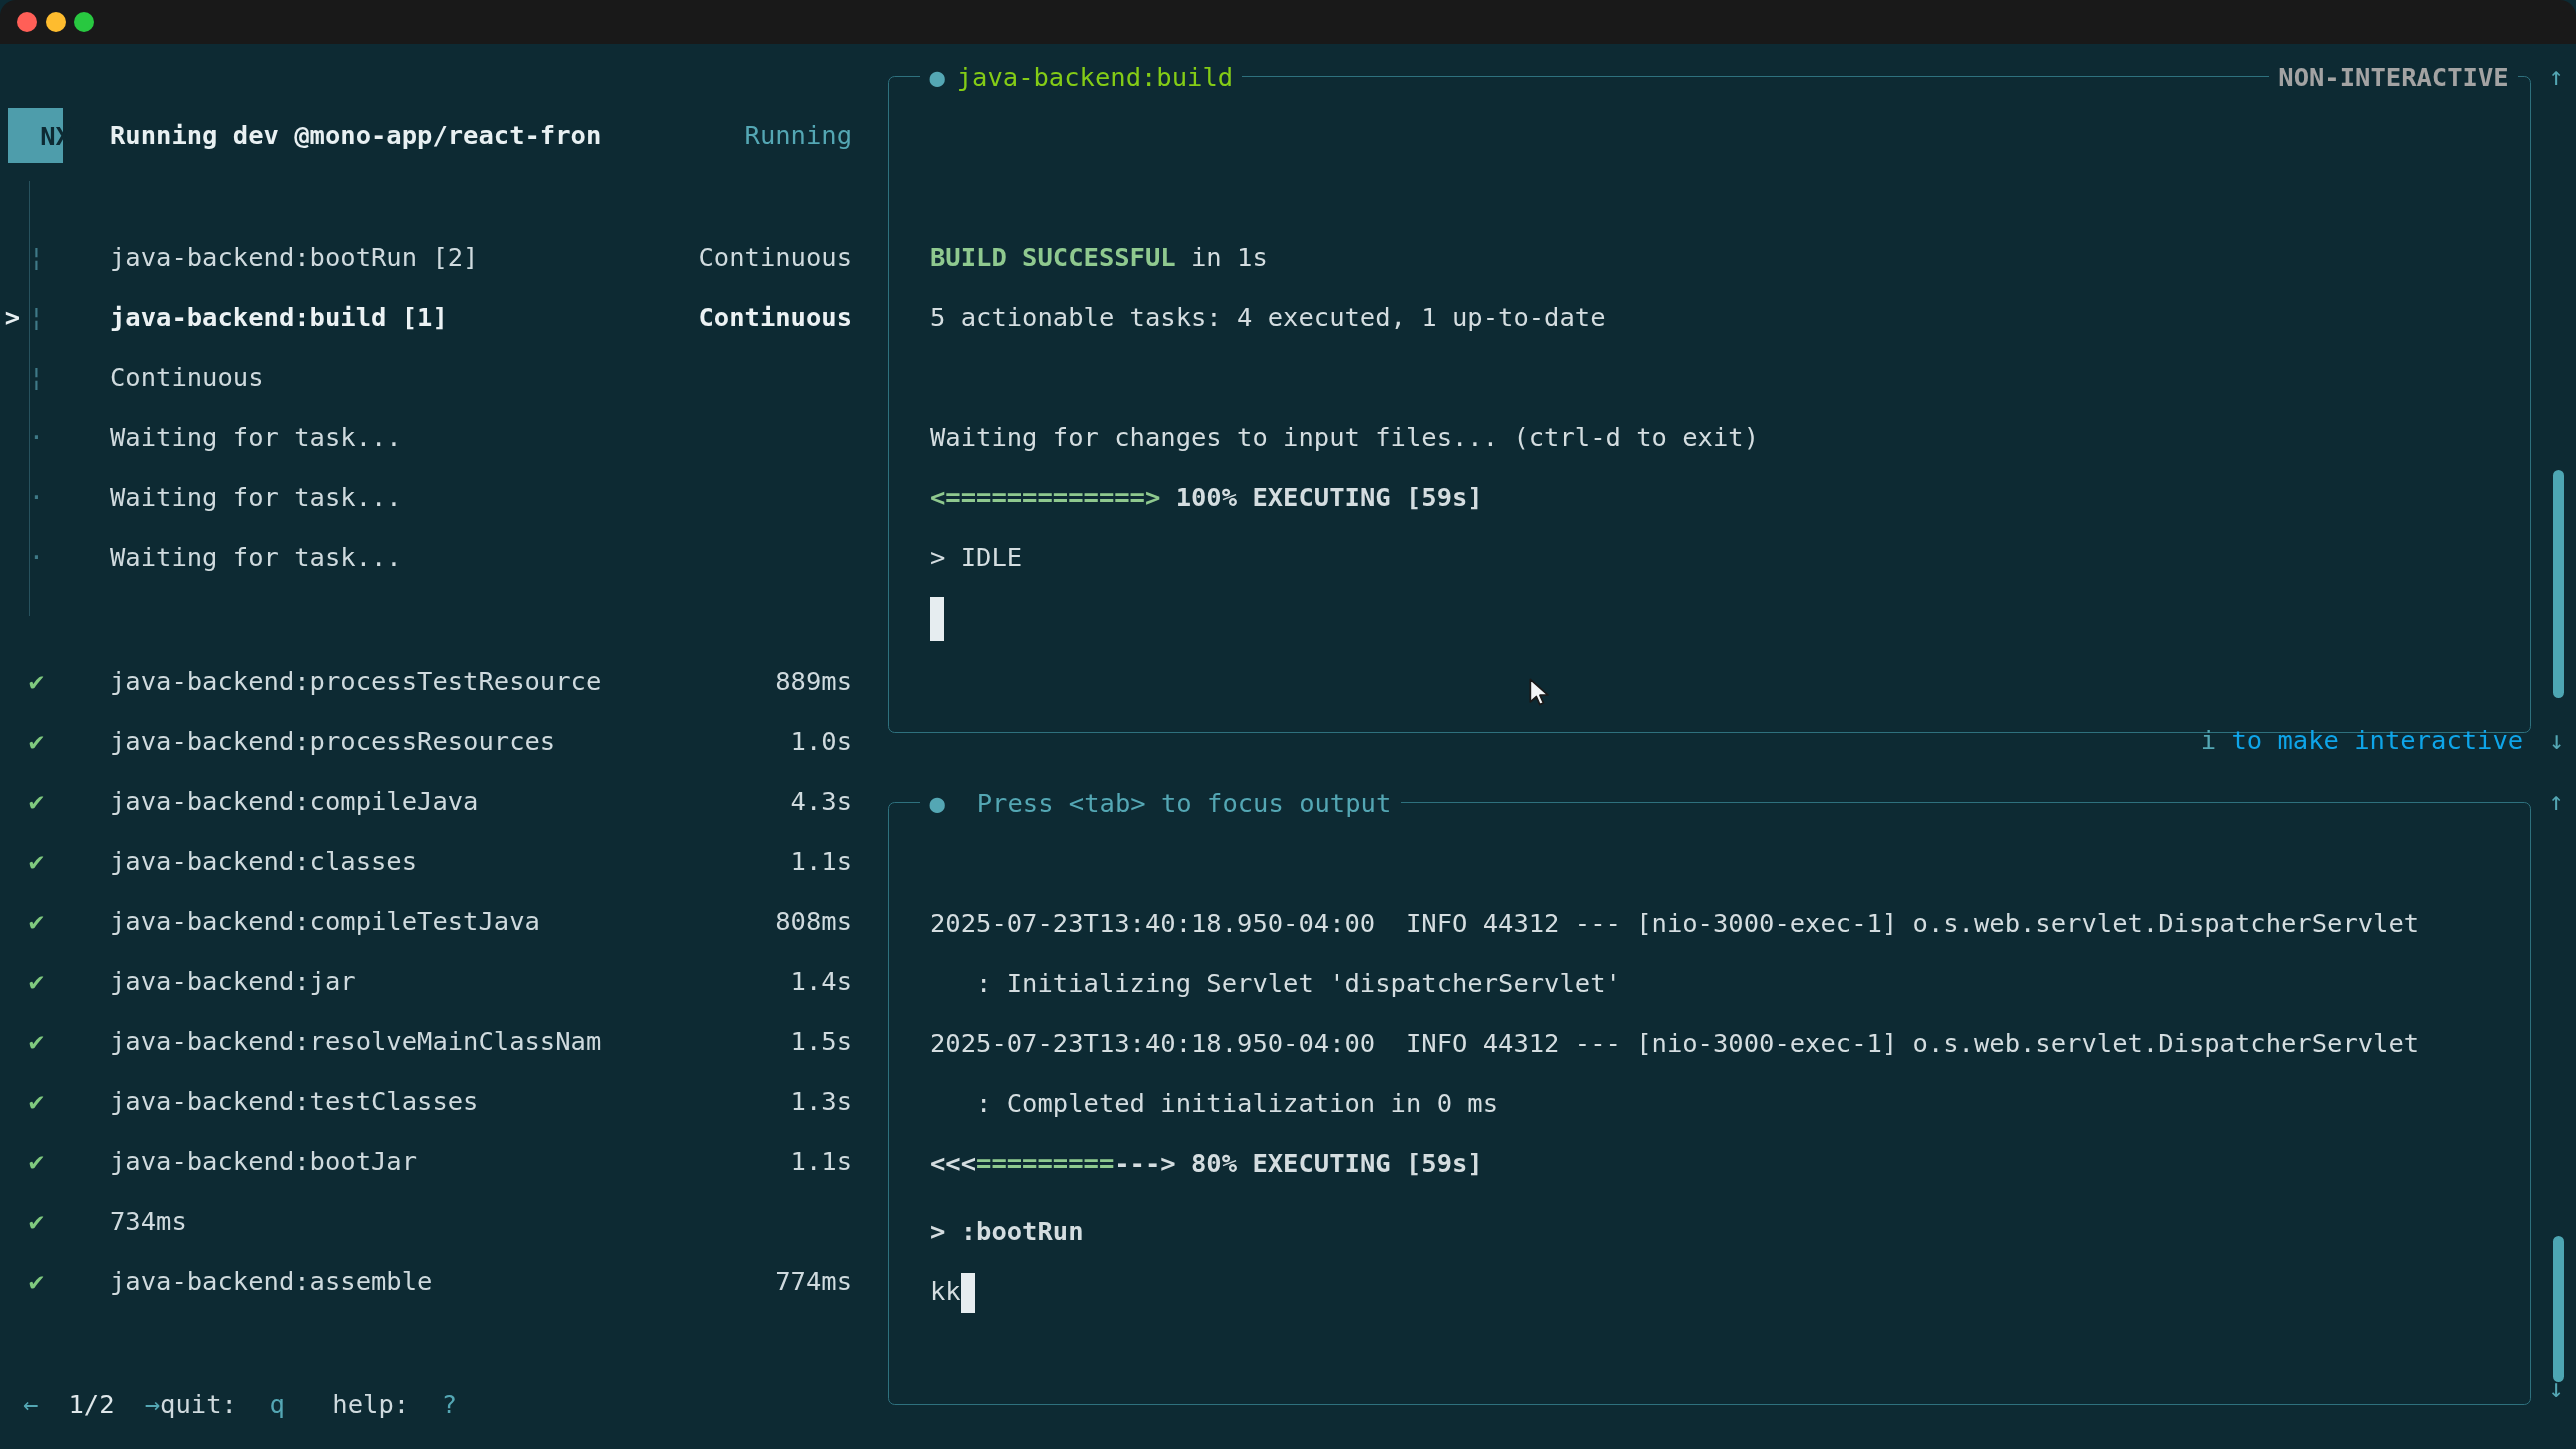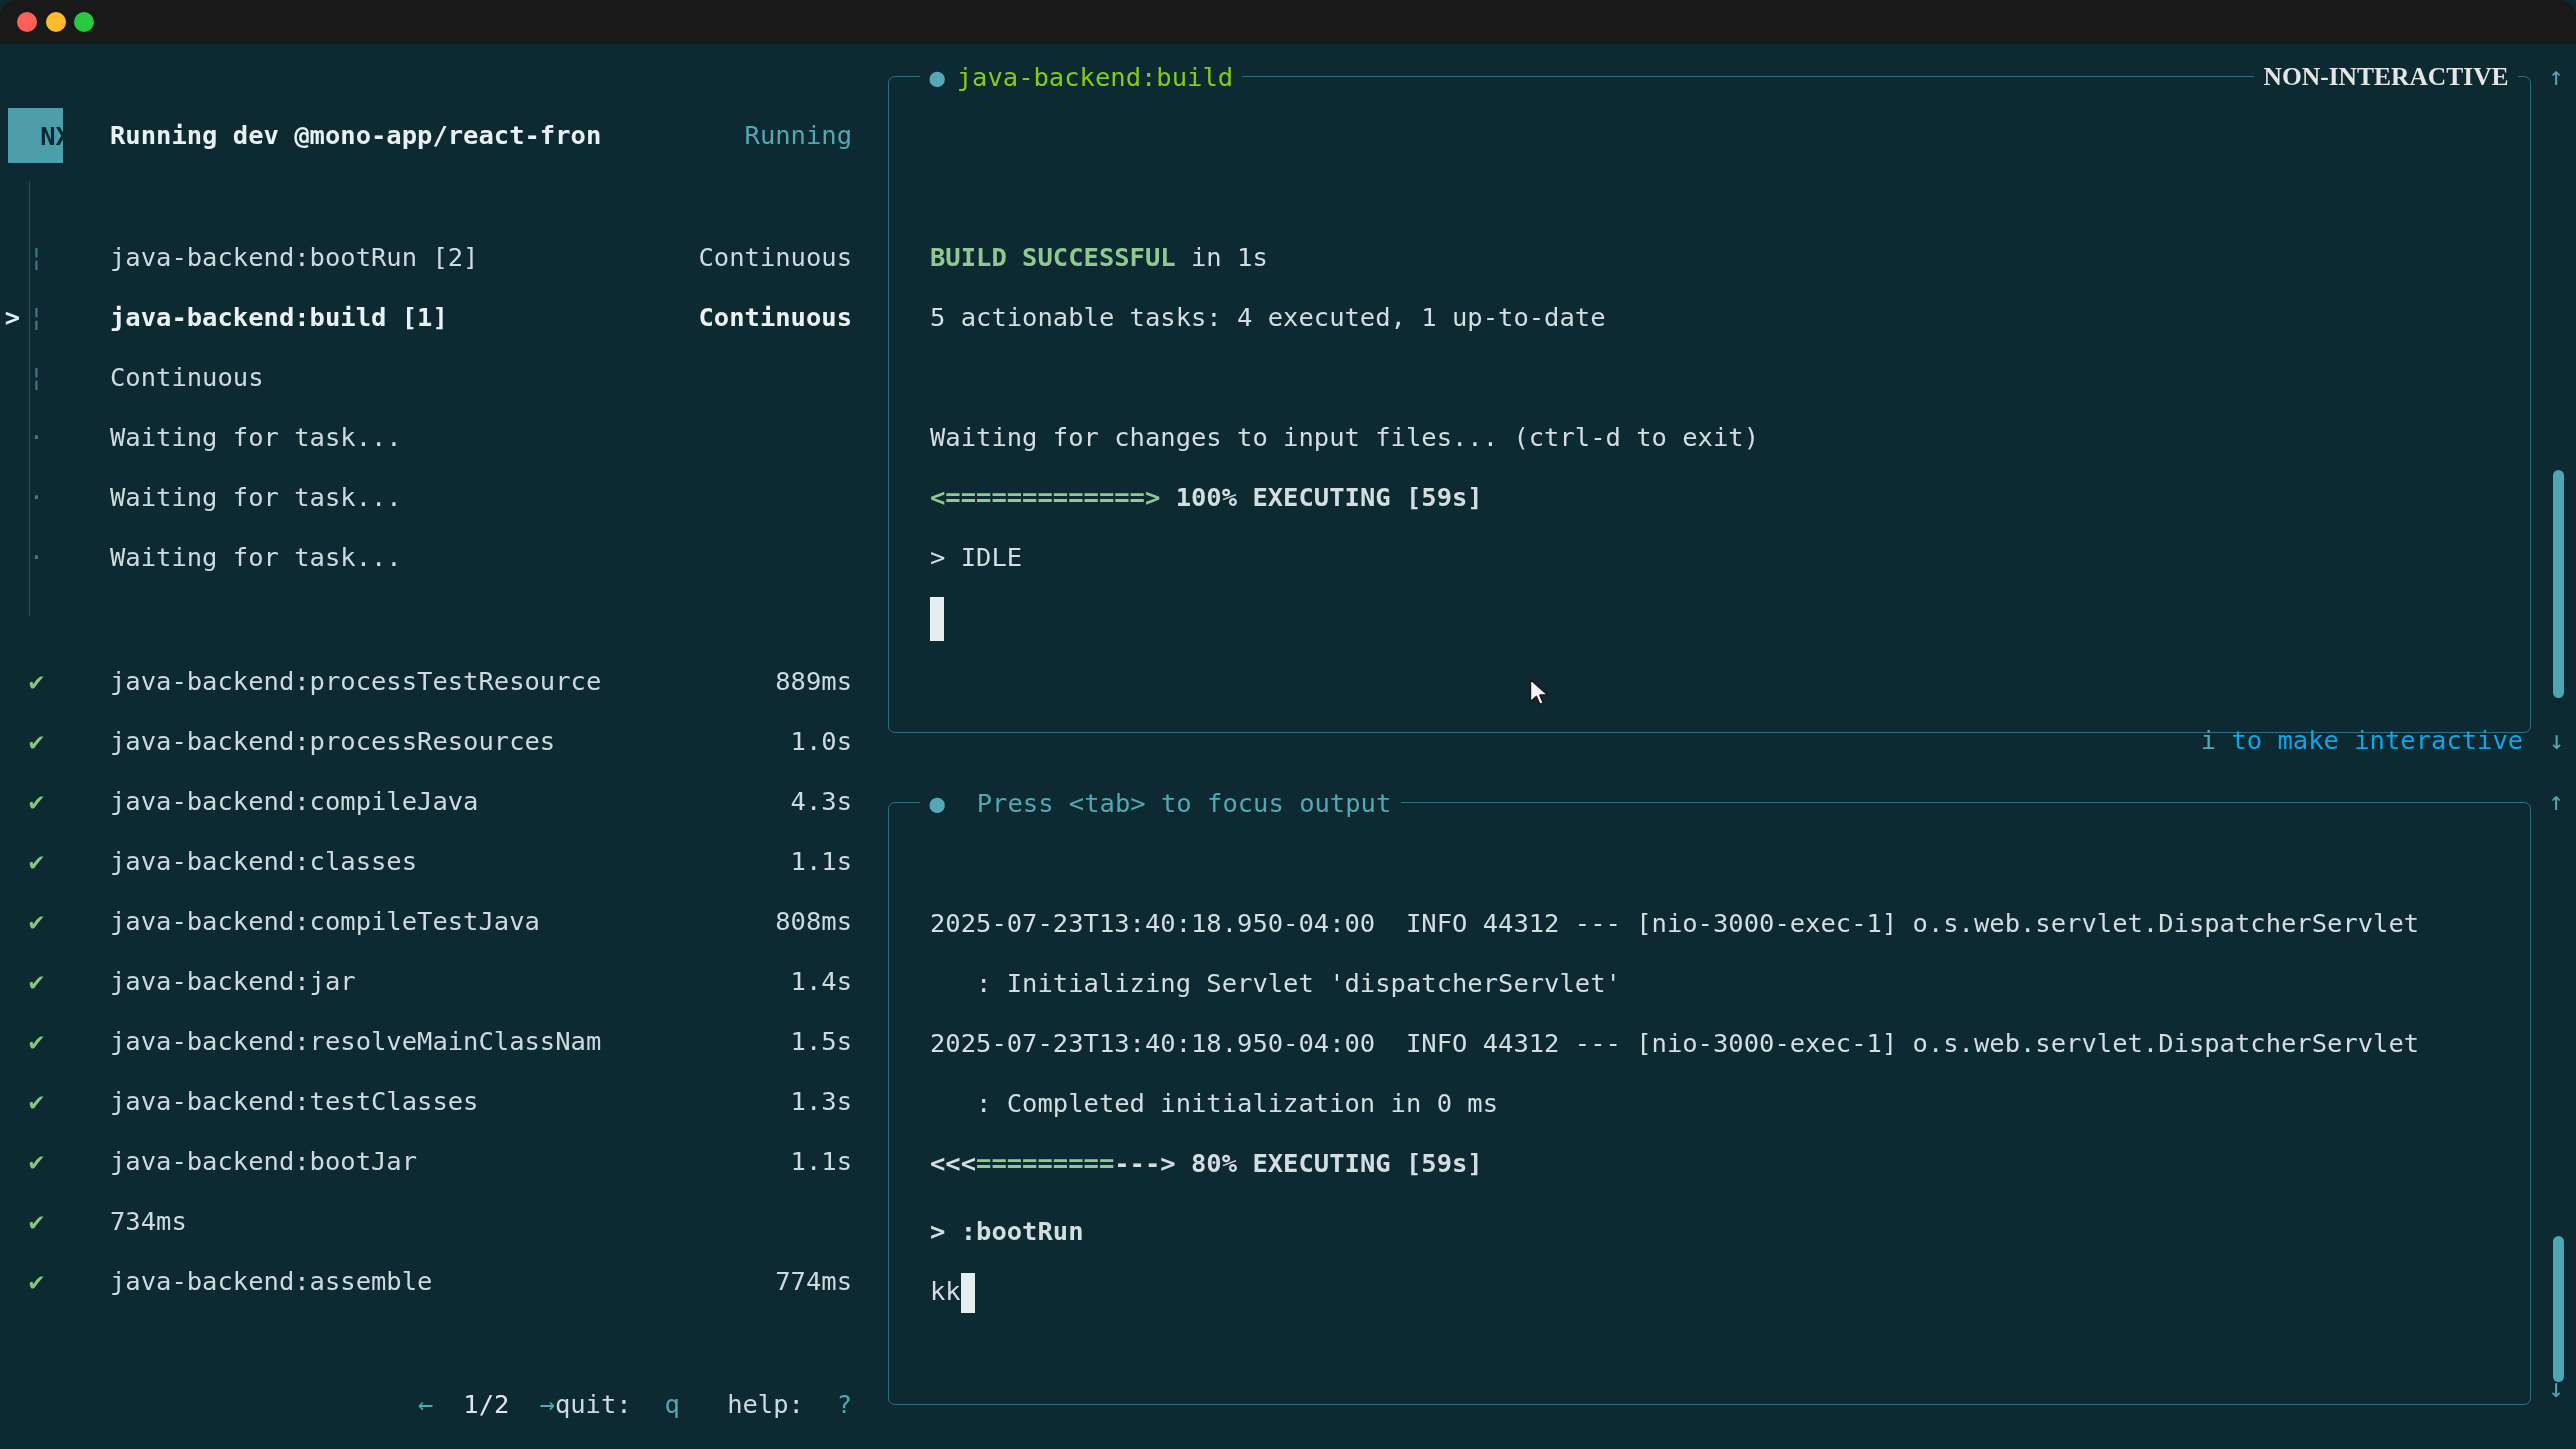--- a/index.html
+++ b/index.html
@@ -53,21 +53,21 @@
   .trow .marker {
     position: absolute; left: 23px; width: 27px; text-align: center; color: #3f7a88;
   }
   .trow .check { position: absolute; left: 23px; width: 27px; text-align: center; color: #7fc97f; }
   .trow .pointer { position: absolute; left: 4.7px; color: #e8f0f2; font-weight: bold; }
   .trow .tname { flex: 1; }
   .trow.selected .tname, .trow.selected .tstatus { font-weight: bold; color: #ecf2f4; }
   .sidebar-footer {
     position: absolute; left: 0; right: 0; top: 1330px; height: 60px; line-height: 60px;
     padding-left: 23px; padding-right: 36px;
-    display: flex; justify-content: flex-end;
+    display: flex; justify-content: flex-start;
   }
   .pager span { display: inline-block; }
   .pager .pglabel { margin: 0 14.8px; color: #dfe7ea; }
   .helpkeys .key { color: #54a7b4; margin-left: 17.4px; }
   .helpkeys .lbl2 { margin-left: 32px; }
   .teal { color: #54a7b4; }
   .green { color: #8fc98f; }
   .b { font-weight: bold; margin-top: 8px; }
 
   
@@ -78,21 +78,21 @@
   .panel.build   { top: 76px;  height: 657px; }
   .panel.bootrun { top: 802px; height: 603px; }
   .panel-header {
     position: absolute; top: -30px; left: 31px; right: 12px; height: 60px; line-height: 60px;
     display: flex; align-items: center;
   }
   .hgroup { background: #0d2a33; padding: 0 9.4px; display: flex; }
   .hgroup .ptitle { margin-left: 12px; color: #84cc16; font-weight: 400; }
   .hgroup .phint  { margin-left: 32px; color: #54a7b4; }
   .hspacer { flex: 1; }
-  .hmode { background: #0d2a33; padding: 0 9.4px; color: #e5e5e5; font-weight: bold; font-family: Liberation Serif, serif; }
+  .hmode { background: #0d2a33; padding: 0 9.4px; color: #a3a3a3; font-weight: bold; }
   .pbody { position: absolute; inset: 0; padding-left: 41px; overflow: hidden; }
   .panel.build   .pbody { padding-top: 150px; }
   .panel.bootrun .pbody { padding-top: 90px; }
   .tline { height: 60px; line-height: 60px; white-space: pre; color: #d4dde0; }
   .cursor { display: inline-block; width: 14px; height: 40px; background: #e6edf0; vertical-align: middle; }
   .cursor.tall { height: 44px; }
 
   
   .gutter-arrow {
     position: absolute; left: 2540px; width: 32px; height: 60px; line-height: 60px;

